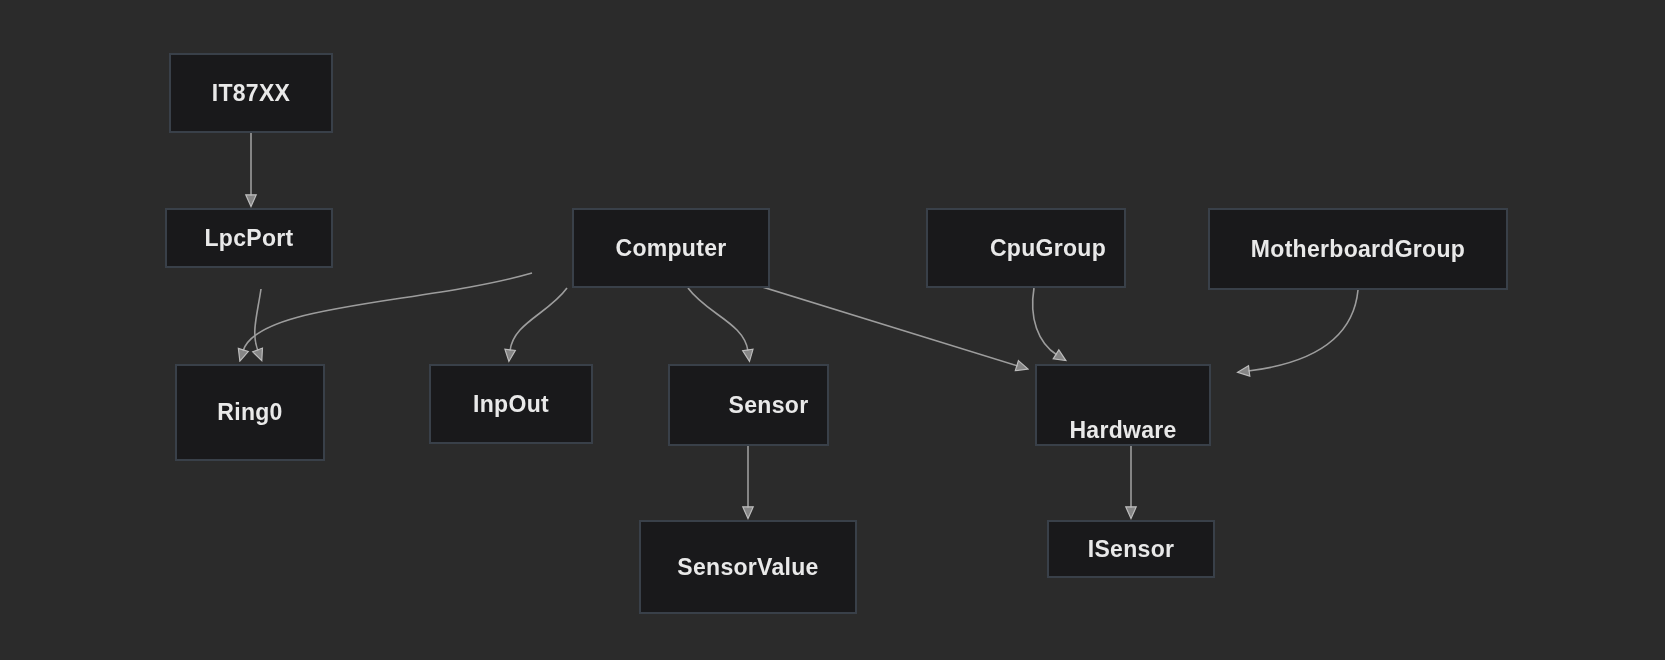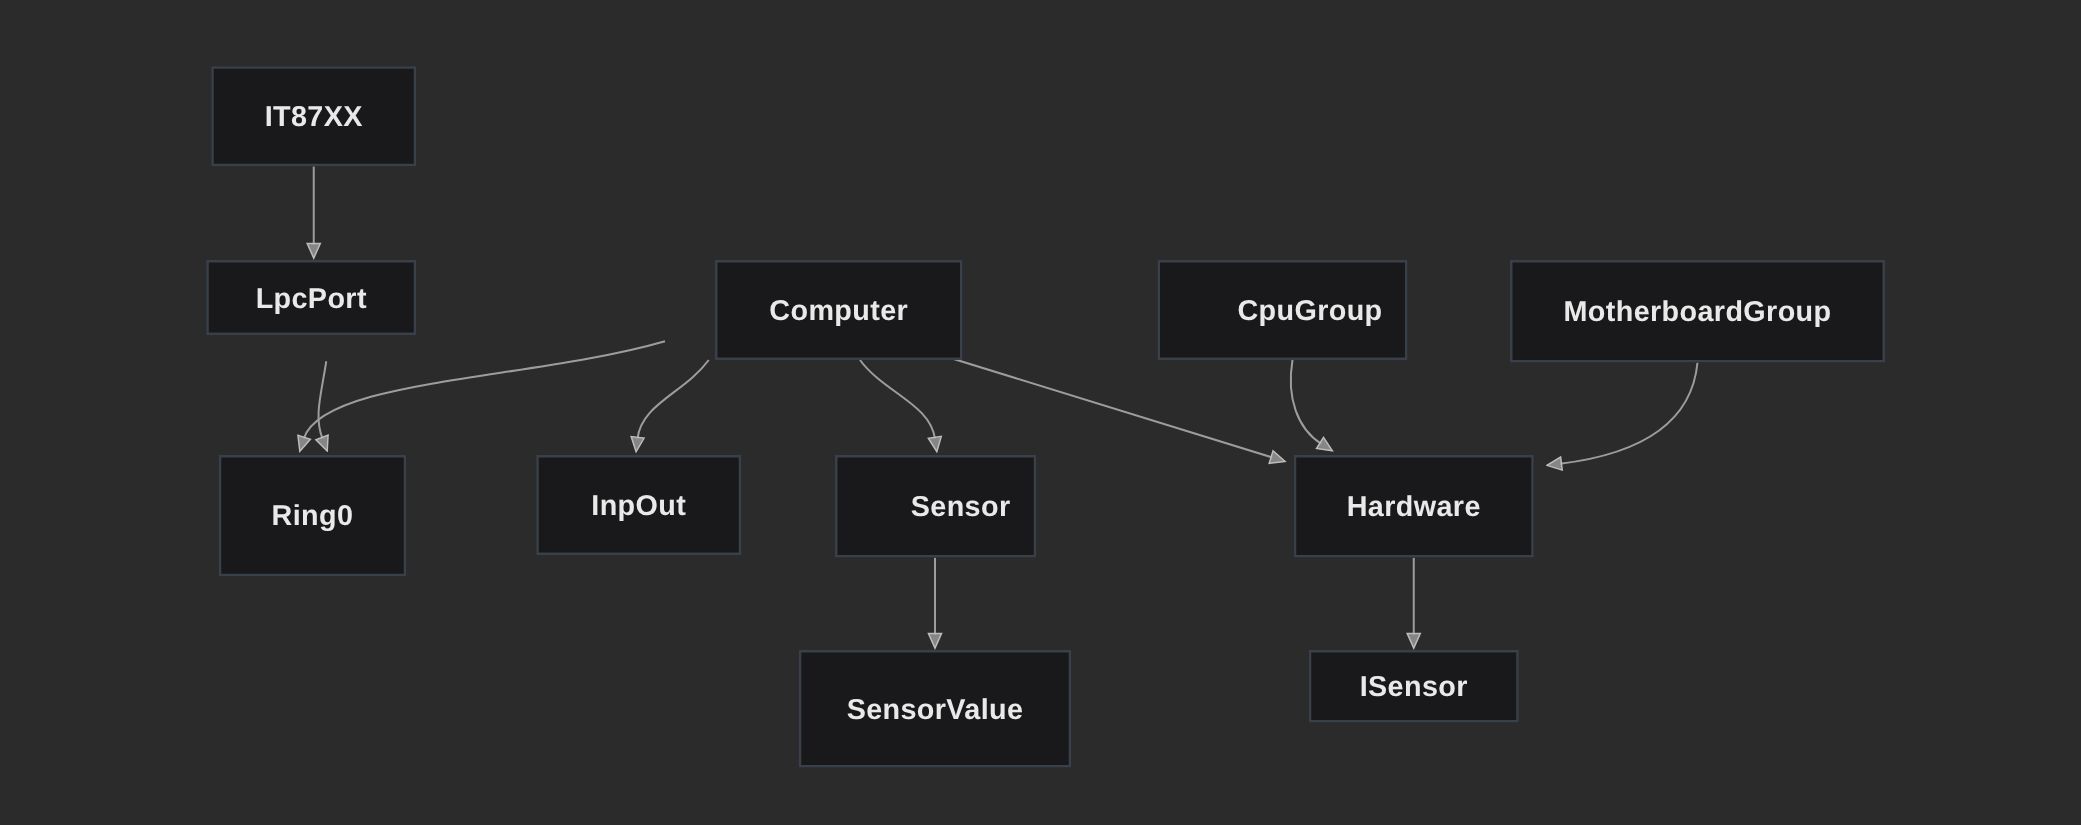--- a/index.html
+++ b/index.html
@@ -69,21 +69,21 @@
       </div>
       <div class="node" style="left: 175px; top: 364px; width: 150px; height: 97px;">
         <span class="node-label">Ring0</span>
       </div>
       <div class="node" style="left: 429px; top: 364px; width: 164px; height: 80px;">
         <span class="node-label">InpOut</span>
       </div>
       <div class="node" style="left: 668px; top: 364px; width: 161px; height: 82px; padding-left: 40px;">
         <span class="node-label">Sensor</span>
       </div>
-      <div class="node" style="left: 1035px; top: 364px; width: 192px; height: 82px;">
+      <div class="node" style="left: 1035px; top: 364px; width: 176px; height: 82px; align-items: flex-end;">
         <span class="node-label">Hardware</span>
       </div>
       <div class="node" style="left: 639px; top: 520px; width: 218px; height: 94px;">
         <span class="node-label">SensorValue</span>
       </div>
       <div class="node" style="left: 1047px; top: 520px; width: 168px; height: 58px;">
         <span class="node-label">ISensor</span>
       </div>
     </div>
 </div>

